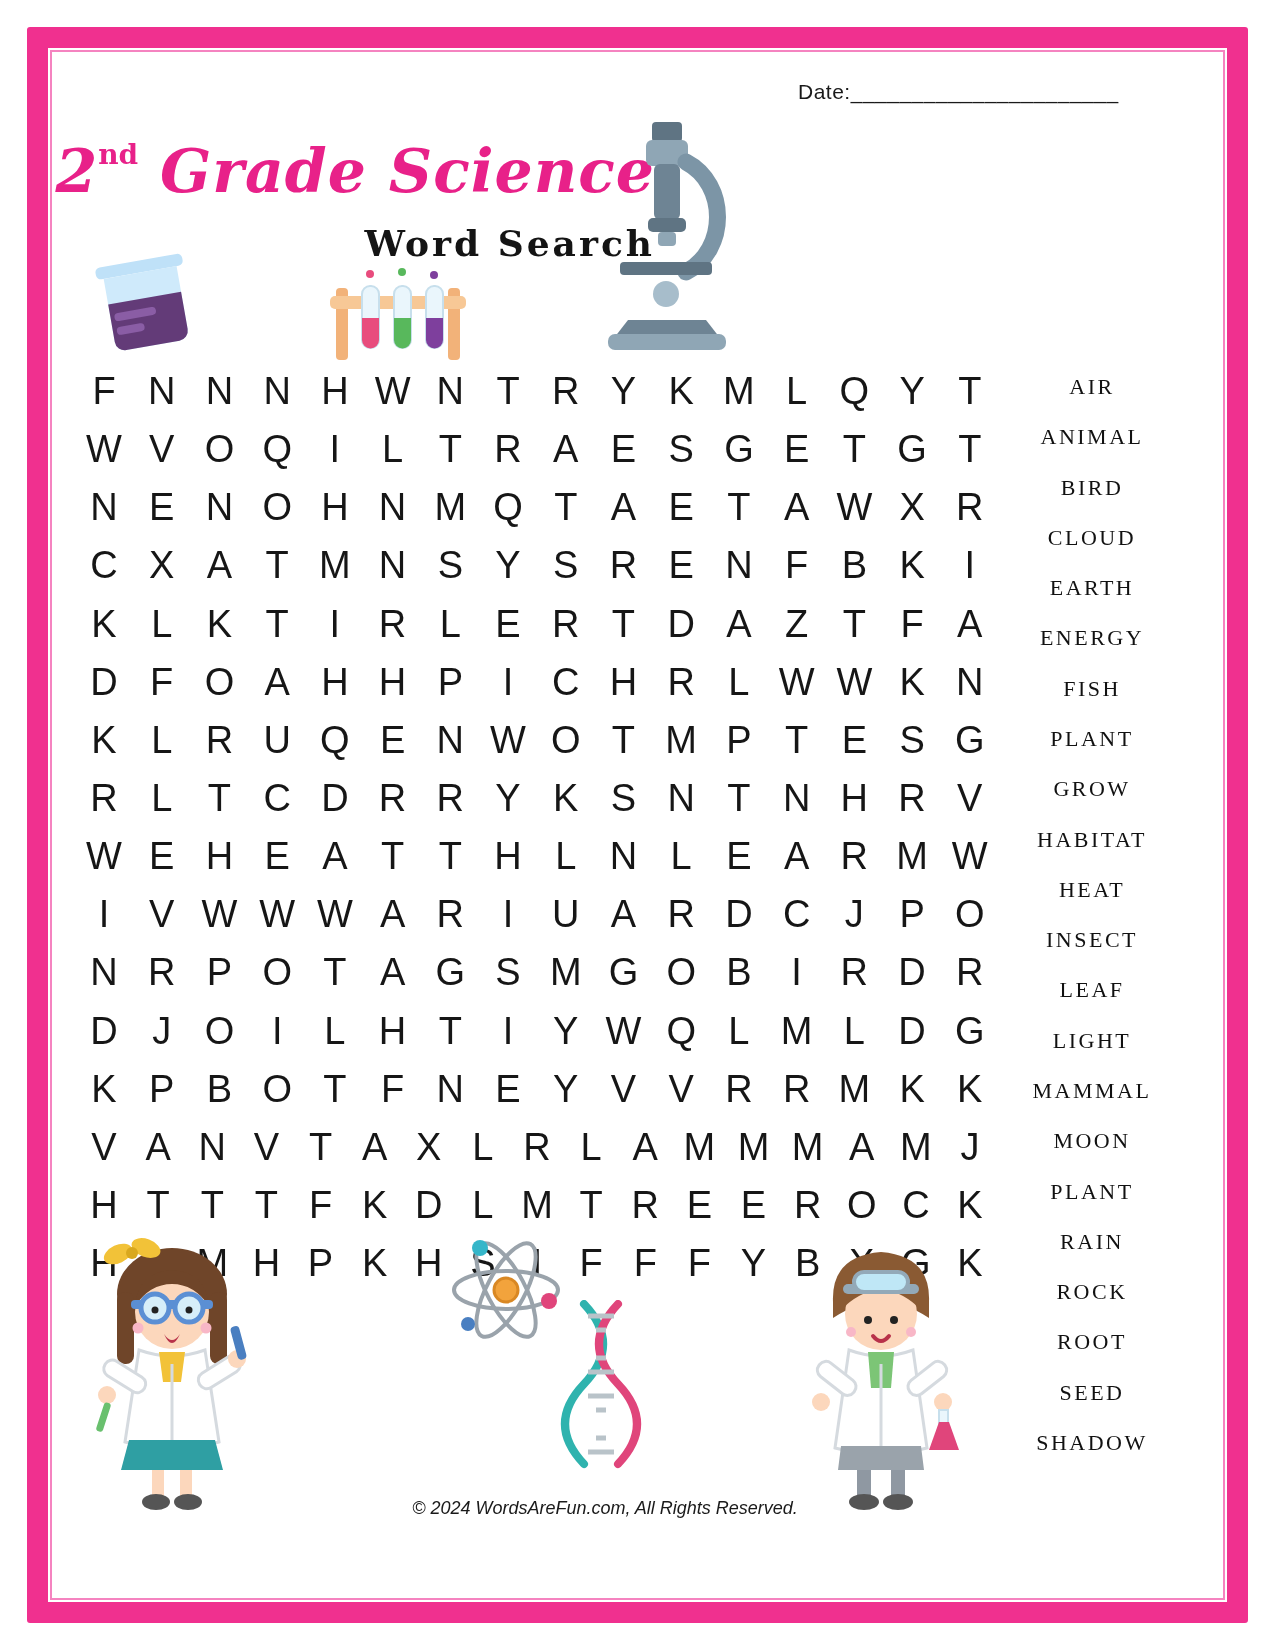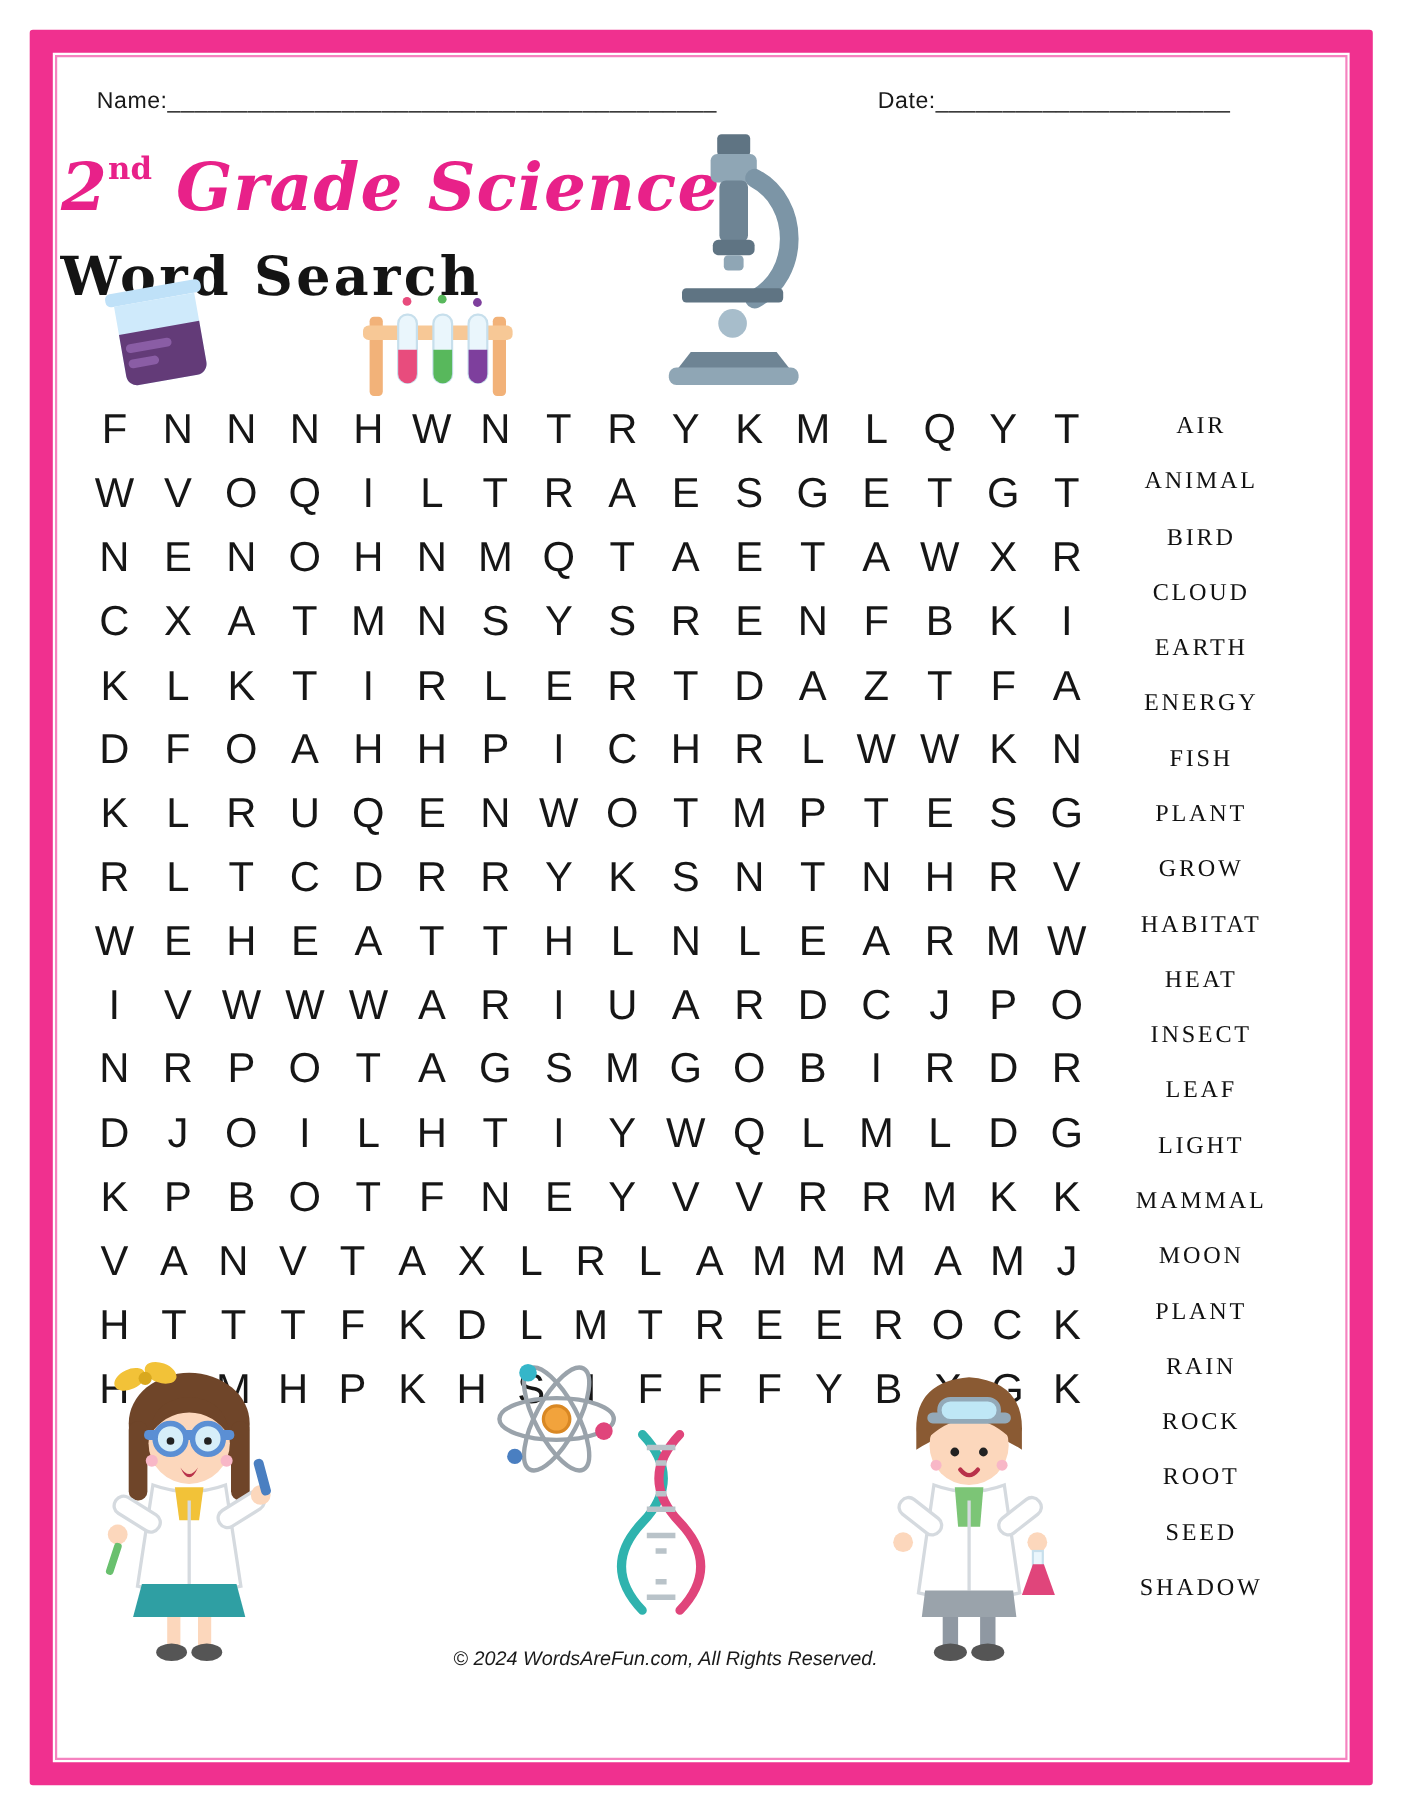--- a/index.html
+++ b/index.html
@@ -7,23 +7,23 @@
   .page { position:relative; width:1275px; height:1650px; background:#ffffff;
           font-family:"Liberation Sans", sans-serif; overflow:hidden; }
   .frame { position:absolute; inset:27px; border:21px solid #F0308F; border-radius:3px;
            box-shadow: inset 0 0 0 2px #ffffff, inset 0 0 0 4px #F583C0; }
   .name-row { position:absolute; top:80px; left:88px; font-size:21px; color:#1a1a1a; letter-spacing:0.5px; }
   .date-row { position:absolute; top:80px; left:798px; font-size:21px; color:#1a1a1a; letter-spacing:0.5px; }
   .title { position:absolute; top:136px; left:55px; width:600px; text-align:right;
            font-family:"DejaVu Serif", serif; font-weight:bold; font-style:italic;
            color:#E82189; font-size:60px; letter-spacing:1px; white-space:nowrap; }
   .title sup { font-size:28px; font-style:normal; vertical-align:28px; letter-spacing:0; }
-  .subtitle { position:absolute; top:222px; left:55px; width:600px; text-align:left;
+  .subtitle { position:absolute; top:222px; left:55px; width:600px; text-align:right;
               font-family:"DejaVu Serif", serif; font-weight:bold; color:#141414;
-              font-size:49px; letter-spacing:3px; }
+              font-size:36px; letter-spacing:3px; }
   .instructions { position:absolute; top:147px; left:746px; width:446px; text-align:center;
                   font-family:"Liberation Serif", serif; font-weight:bold; font-size:23px;
                   line-height:35.5px; color:#111; }
   .grid { position:absolute; left:86px; top:372px; width:902px; height:912px;
           display:flex; flex-direction:column; justify-content:space-between; }
   .grid-row { display:flex; justify-content:space-between; }
   .cell { width:36px; text-align:center; font-size:38px; line-height:1.05; color:#161616; }
   .word-col { position:absolute; left:983px; top:374px; width:218px; height:1082px;
               display:flex; flex-direction:column; justify-content:space-between; }
   .word-col .word, .bottom-words .word { text-align:center; font-family:"Liberation Serif", serif;
@@ -41,21 +41,20 @@
   .illu-dna { left:560px; top:1300px; }
   .illu-girl { left:76px; top:1230px; }
   .illu-boy { left:793px; top:1240px; }
 </style>
 </head>
 <body>
 
 <div class="page">
   <div class="frame"></div>
 
-  <div class="name-row"><span>Name:</span><span>_________________________________________</span></div>
   <div class="date-row"><span>Date:</span><span>______________________</span></div>
 
   <div class="title"><span>2</span><sup>nd</sup><span> Grade Science</span></div>
   <div class="subtitle">Word Search</div>
 
 
   <svg class="illu illu-beaker" width="128" height="118" viewBox="0 0 128 118">
     <g transform="rotate(-10 64 60)">
       <rect x="20" y="14" width="88" height="12" rx="5" fill="#BFE1F8"></rect>
       <path d="M27,26 h74 v64 a10,10 0 0 1 -10,10 h-54 a10,10 0 0 1 -10,-10 z" fill="#CFEAFB"></path>

